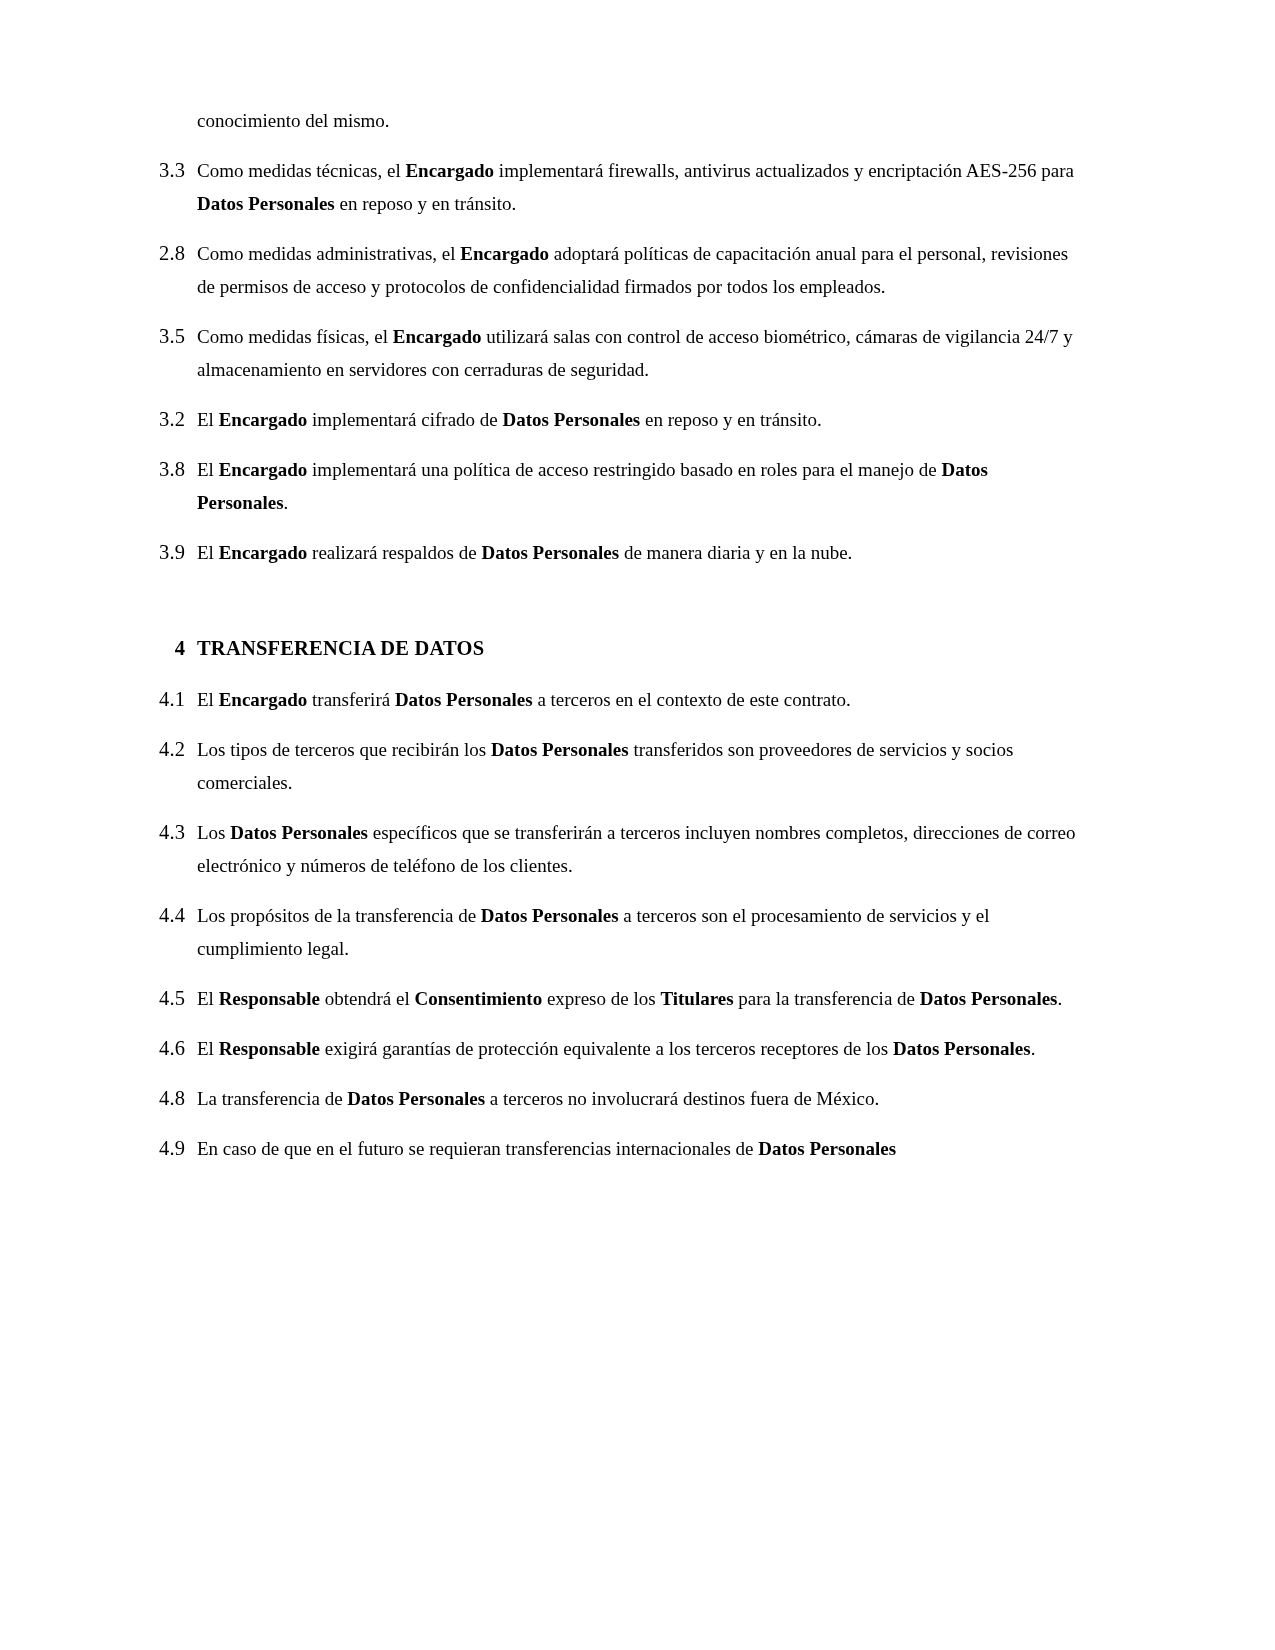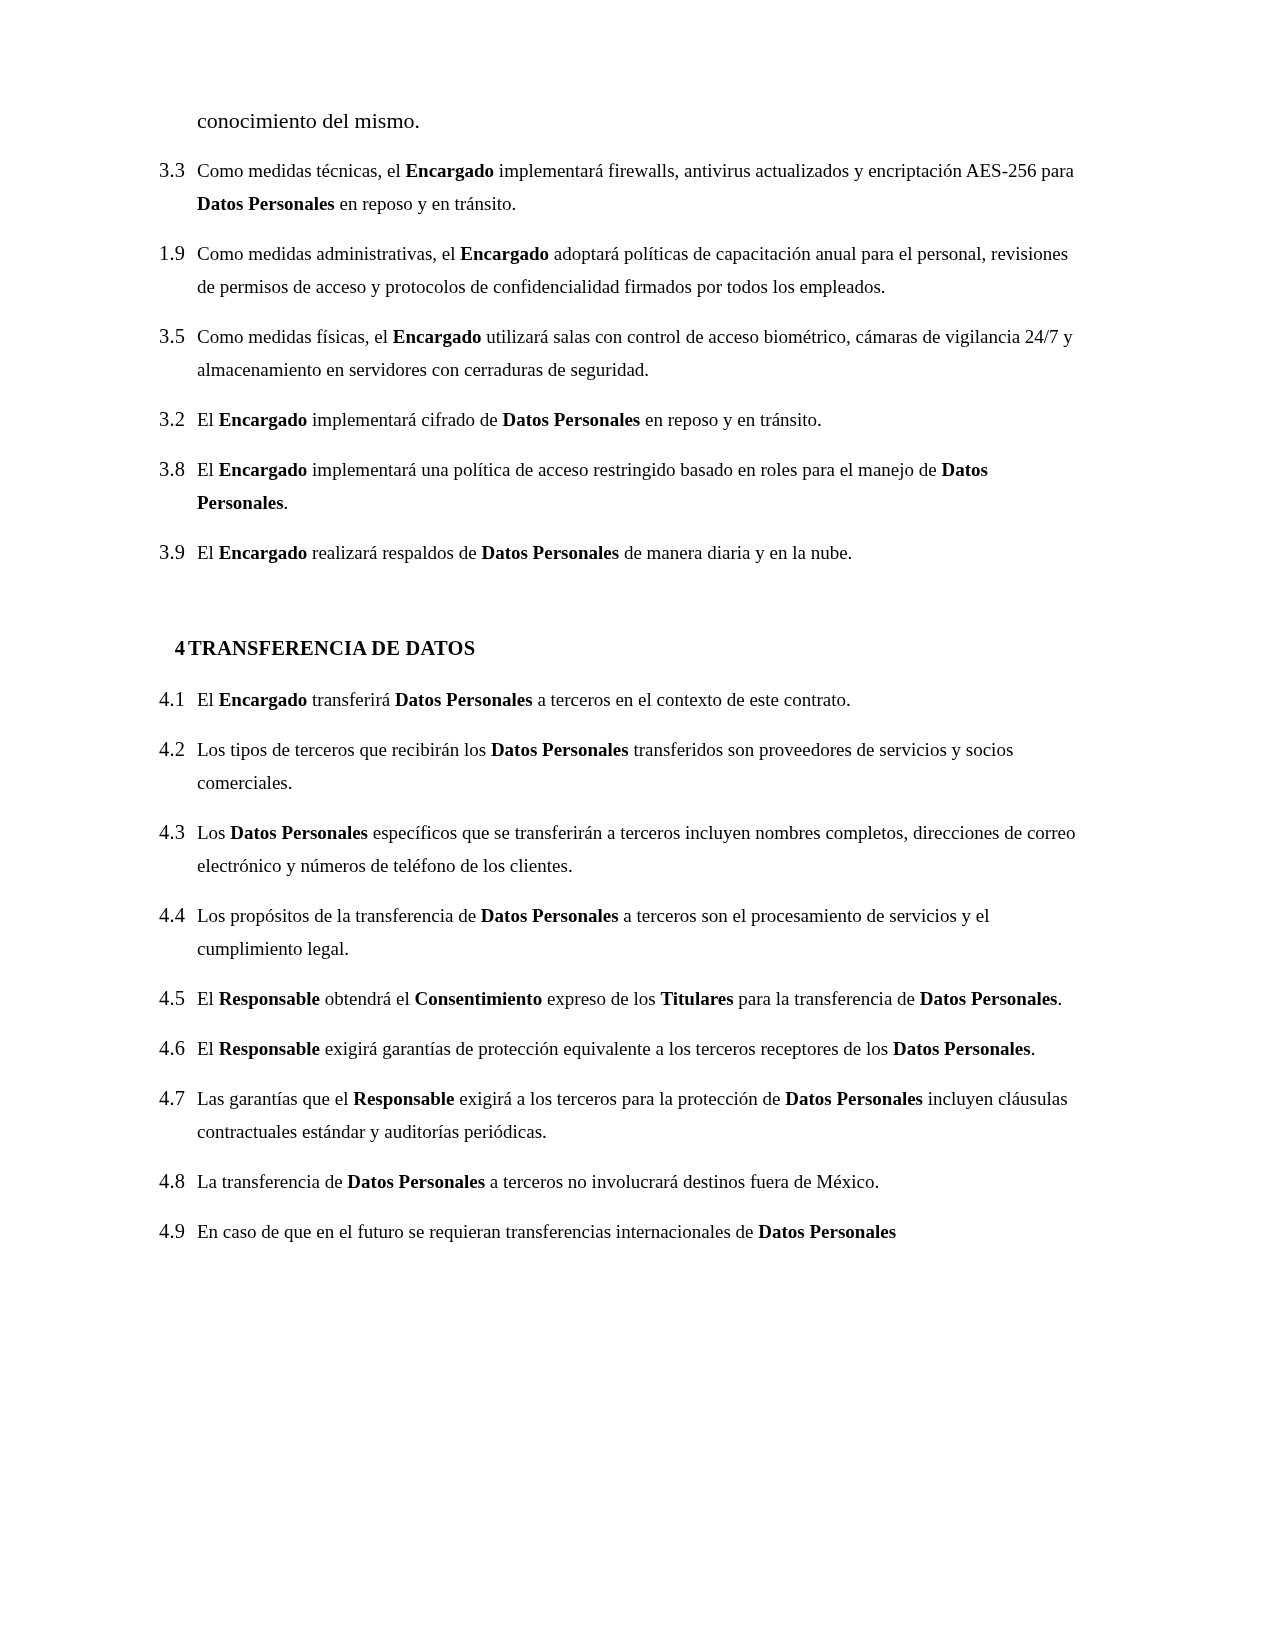--- a/index.html
+++ b/index.html
@@ -49,62 +49,62 @@
     hyphens: none;
   }
   .clause-body b {
     font-weight: bold;
   }
 
   
   .orphan {
     margin: 0 0 17px 0;
     padding-left: 60px;
-    font-size: 22px;
+    font-size: 19px;
     line-height: 33px;
   }
 
   
   .section-head {
     display: flex;
     align-items: flex-start;
     margin: 63px 0 18px 0;
   }
   .section-head .sec-num {
     flex: 0 0 48px;
     width: 48px;
     text-align: right;
     font-size: 20.5px;
     line-height: 33px;
     font-weight: bold;
   }
   .section-head .sec-title {
     flex: 1 1 auto;
-    padding-left: 3px;
+    padding-left: 12px;
     font-size: 20.5px;
     line-height: 33px;
     font-weight: bold;
     letter-spacing: 0.2px;
   }
 </style>
 </head>
 <body>
 
 <div class="page">
   <div class="content">
 
     <p class="orphan">conocimiento del mismo.</p>
 
     <div id="section3-list">
         <div class="clause">
           <div class="clause-num">3.3</div>
           <div class="clause-body">Como medidas técnicas, el <b>Encargado</b> implementará firewalls, antivirus actualizados y encriptación AES-256 para <b>Datos Personales</b> en reposo y en tránsito.</div>
         </div>
         <div class="clause">
-          <div class="clause-num">1.9</div>
+          <div class="clause-num">2.8</div>
           <div class="clause-body">Como medidas administrativas, el <b>Encargado</b> adoptará políticas de capacitación anual para el personal, revisiones de permisos de acceso y protocolos de confidencialidad firmados por todos los empleados.</div>
         </div>
         <div class="clause">
           <div class="clause-num">3.5</div>
           <div class="clause-body">Como medidas físicas, el <b>Encargado</b> utilizará salas con control de acceso biométrico, cámaras de vigilancia 24/7 y almacenamiento en servidores con cerraduras de seguridad.</div>
         </div>
         <div class="clause">
           <div class="clause-num">3.2</div>
           <div class="clause-body">El <b>Encargado</b> implementará cifrado de <b>Datos Personales</b> en reposo y en tránsito.</div>
         </div>
@@ -142,24 +142,20 @@
         </div>
         <div class="clause">
           <div class="clause-num">4.5</div>
           <div class="clause-body">El <b>Responsable</b> obtendrá el <b>Consentimiento</b> expreso de los <b>Titulares</b> para la transferencia de <b>Datos Personales</b>.</div>
         </div>
         <div class="clause">
           <div class="clause-num">4.6</div>
           <div class="clause-body">El <b>Responsable</b> exigirá garantías de protección equivalente a los terceros receptores de los <b>Datos Personales</b>.</div>
         </div>
         <div class="clause">
-          <div class="clause-num">4.7</div>
-          <div class="clause-body">Las garantías que el <b>Responsable</b> exigirá a los terceros para la protección de <b>Datos Personales</b> incluyen cláusulas contractuales estándar y auditorías periódicas.</div>
-        </div>
-        <div class="clause">
           <div class="clause-num">4.8</div>
           <div class="clause-body">La transferencia de <b>Datos Personales</b> a terceros no involucrará destinos fuera de México.</div>
         </div>
         <div class="clause">
           <div class="clause-num">4.9</div>
           <div class="clause-body">En caso de que en el futuro se requieran transferencias internacionales de <b>Datos Personales</b></div>
         </div>
       </div>
 
   </div>

